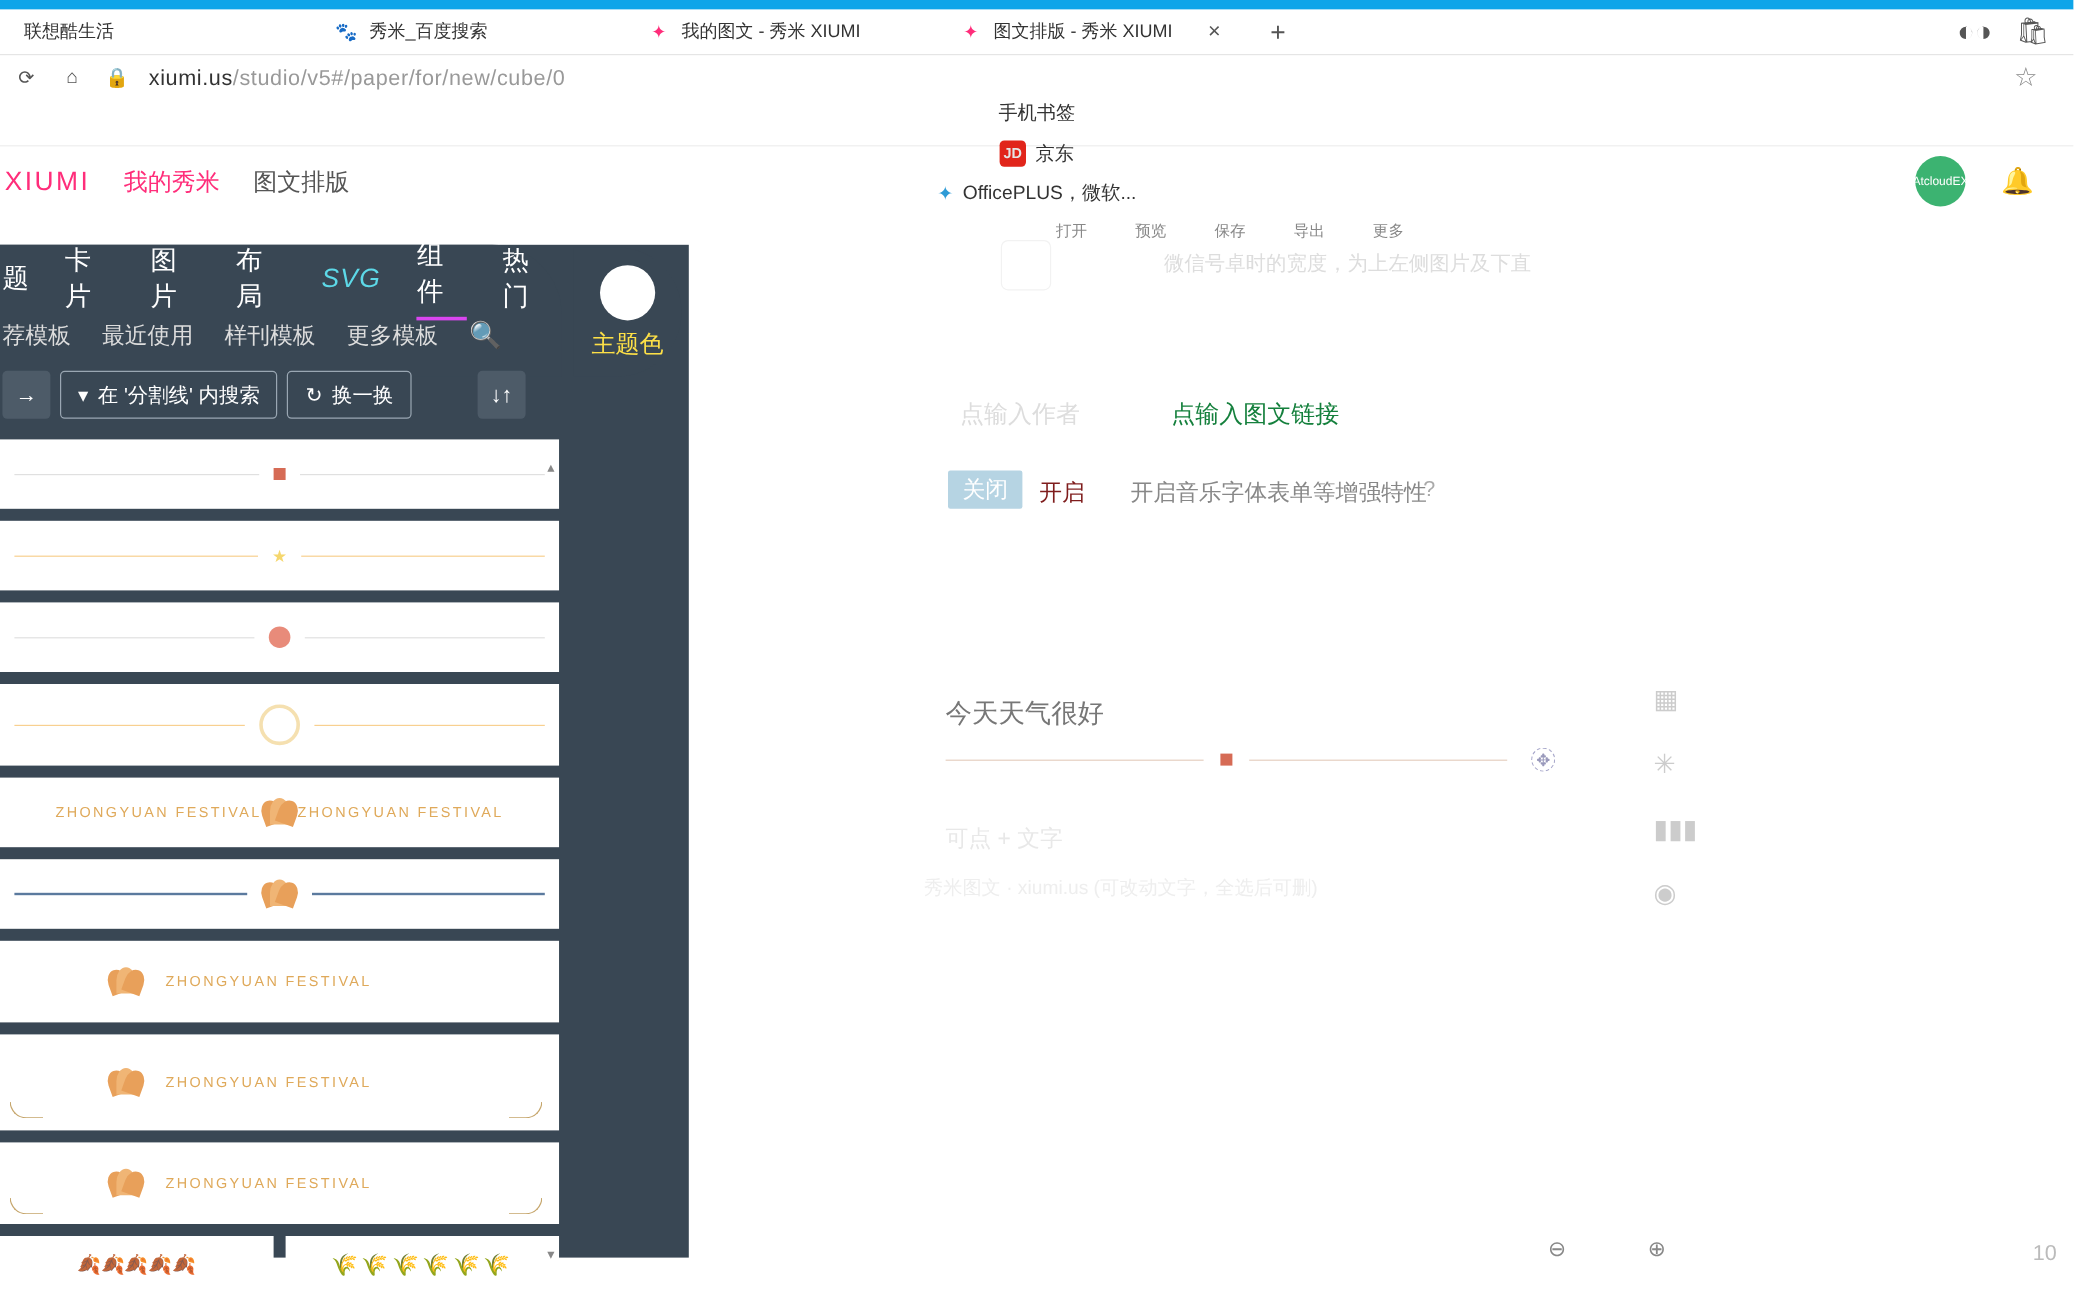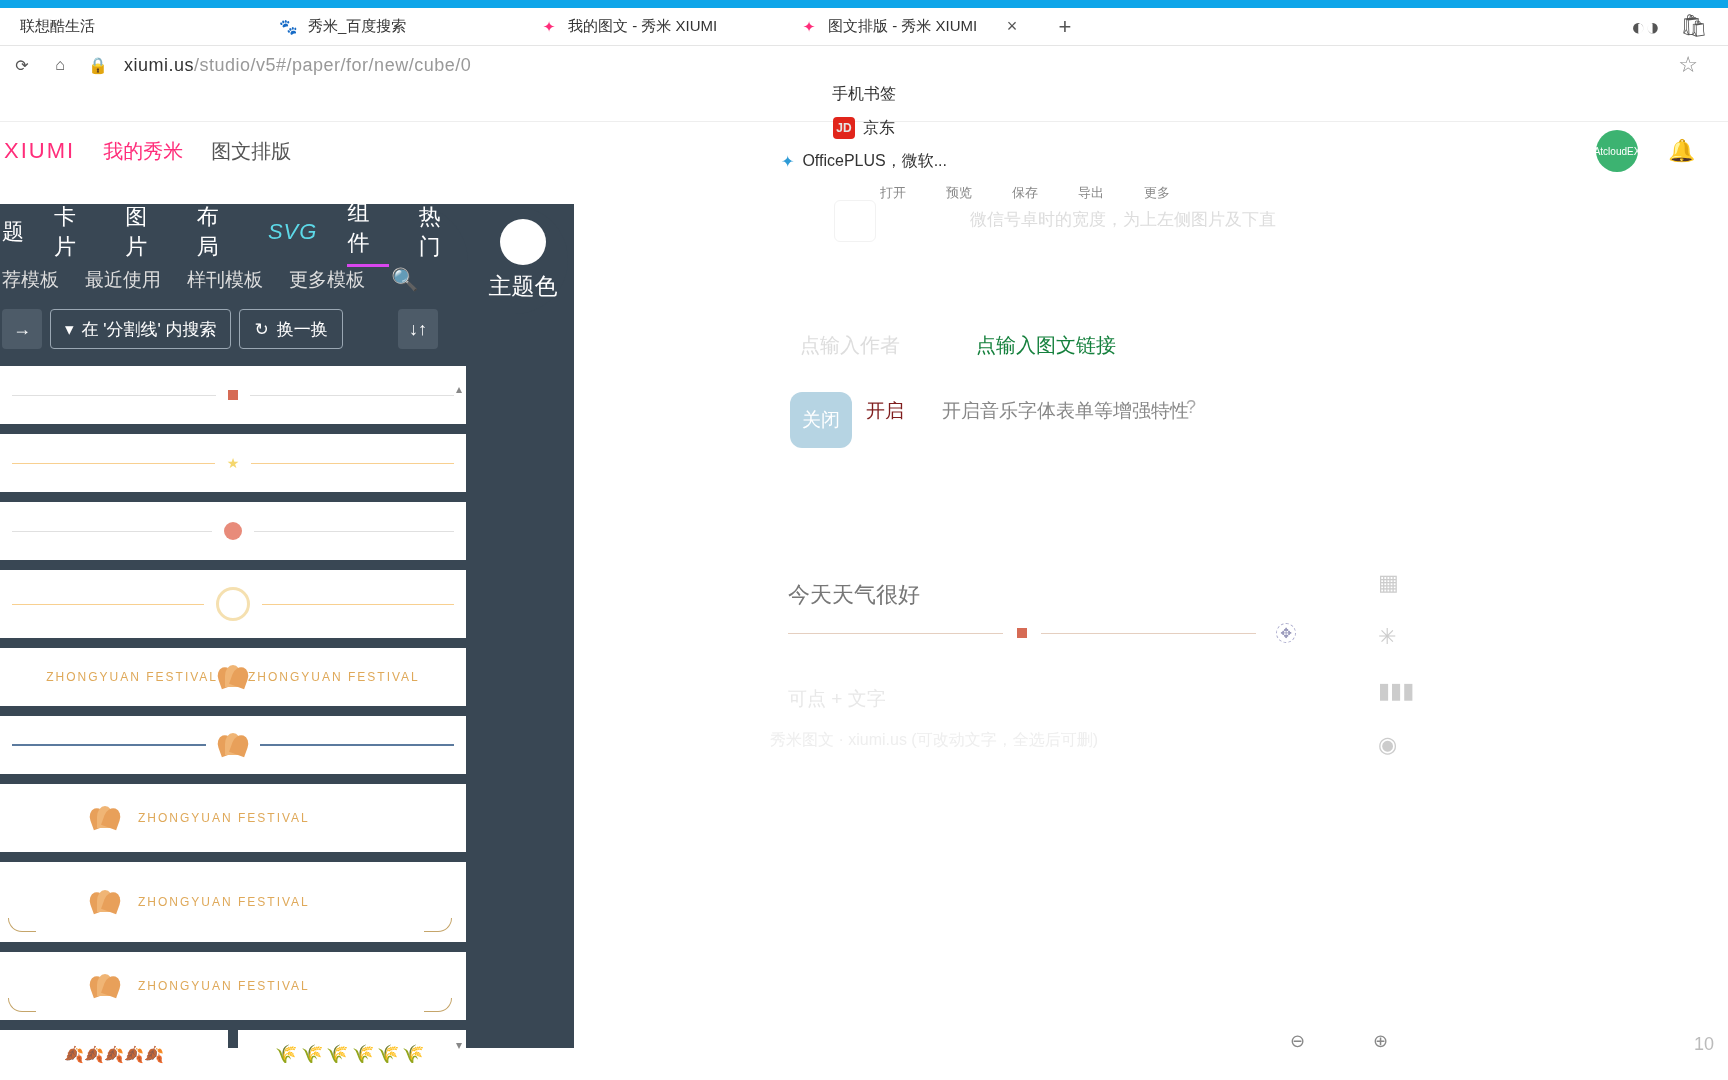--- a/index.html
+++ b/index.html
@@ -33,21 +33,21 @@
 .app-header-right { margin-left: auto; display: flex; align-items: center; gap: 30px; padding-right: 30px; }
 .avatar { width: 42px; height: 42px; background: #3cb371; border-radius: 50%; color: #fff; font-size: 10px; display: flex; align-items: center; justify-content: center; }
 .bell { width: 26px; height: 26px; color: #ccc; font-size: 22px; }
 
 
 .left-panel { position: absolute; left: 0; top: 204px; width: 574px; height: 844px; background: #394754; }
 .left-panel-cap { position: absolute; left: 0; top: 204px; width: 468px; height: 110px; background: #394754; border-top-right-radius: 58px; z-index: 2; }
 
 .round-tab { position: absolute; left: 478px; top: 206px; width: 90px; height: 108px; background: #394754; border-top-right-radius: 56px; border-bottom-right-radius: 56px; z-index: 3; display:flex;flex-direction:column;align-items:center;justify-content:center;color:#fff; }
 .theme-circle{width:46px;height:46px;background:#fff;border-radius:50%;margin-bottom:6px;}
-.theme-label{font-size:23px;color:#ffffff;}
+.theme-label{font-size:20px;color:#fde047;}
 
 .cat-row { position: absolute; left: 0; top: 210px; width: 460px; height: 44px; display: flex; align-items: center; gap: 30px; padding-left: 2px; z-index: 4; color: #fff; font-size: 22px; }
 .cat-item { color: #fff; }
 .cat-item.svg { color: #5dd9e8; font-weight: 500; font-style: italic; letter-spacing: 1px; }
 .cat-item.active { border-bottom: 3px solid #d946ef; padding-bottom: 6px; }
 
 .subcat-row { position: absolute; left: 0; top: 258px; width: 460px; height: 44px; display: flex; align-items: center; gap: 26px; padding-left: 2px; z-index: 4; color: #ddd; font-size: 19px; }
 .search-ico { font-size: 22px; color: #fff; }
 
 .tool-row { position: absolute; left: 0; top: 304px; width: 460px; height: 50px; display: flex; align-items: center; gap: 8px; z-index: 4; padding-left: 2px; }
@@ -78,21 +78,21 @@
 .small-card{background:#fff;height:48px;flex:1;display:flex;align-items:center;justify-content:center;gap:6px;}
 .leaf{color:#e8a05a;font-size:16px;}
 .grass{color:#9fc15a;font-size:18px;letter-spacing:3px;}
 .scroll-arrow-top{position:absolute;left:456px;top:382px;color:#888;font-size:12px;z-index:5;}
 .scroll-arrow-bot{position:absolute;left:456px;top:1038px;color:#888;font-size:12px;z-index:5;}
 .ed-top-menu { position: absolute; left: 880px; top: 184px; display: flex; gap: 40px; font-size: 13px; color: #888; }
 .cover-hint { position: absolute; left: 970px; top: 206px; width: 340px; font-size: 17px; color: #ddd; line-height: 1.6; }
 .ghost-icon { position: absolute; left: 834px; top: 200px; width: 42px; height: 42px; border: 1px solid #f2f2f2; border-radius: 6px; }
 .author-in { position: absolute; left: 800px; top: 332px; font-size: 20px; color: #ddd; }
 .link-in { position: absolute; left: 976px; top: 332px; font-size: 20px; color: #15803d; }
-.toggle-off { position: absolute; left: 790px; top: 392px; width: 62px; height: 56px; background: #b6d4e3; color: #fff; display: flex; align-items: center; justify-content: center; font-size: 19px; border-radius: 12px; }
+.toggle-off { position: absolute; left: 790px; top: 392px; width: 62px; height: 32px; background: #b6d4e3; color: #fff; display: flex; align-items: center; justify-content: center; font-size: 19px; border-radius: 2px; }
 .toggle-on { position: absolute; left: 866px; top: 398px; font-size: 19px; color: #7f1d1d; }
 .enhance-txt { position: absolute; left: 930px; top: 398px; font-size: 19px; color: #888; margin-left: 12px; }
 .enhance-help{position:absolute;left:1180px;top:396px;width:22px;height:22px;border-radius:50%;color:#aaa;font-size:18px;display:flex;align-items:center;justify-content:center;}
 
 .canvas-title { position: absolute; left: 788px; top: 580px; font-size: 22px; color: #777; }
 .canvas-div { position: absolute; left: 788px; top: 618px; width: 508px; height: 30px; display: flex; align-items: center; }
 .canvas-div .seg { flex: 1; height: 1px; background: #e5cfc0; }
 .canvas-div .sq { width: 10px; height: 10px; background: #d66b55; margin: 0 14px; }
 .canvas-handle { width: 20px; height: 20px; border: 1px dashed #aac; border-radius: 50%; margin-left: 20px; color:#99b;font-size:14px;display:flex;align-items:center;justify-content:center; }
 .canvas-ph { position: absolute; left: 788px; top: 686px; font-size: 19px; color: #e8e8e8; }

